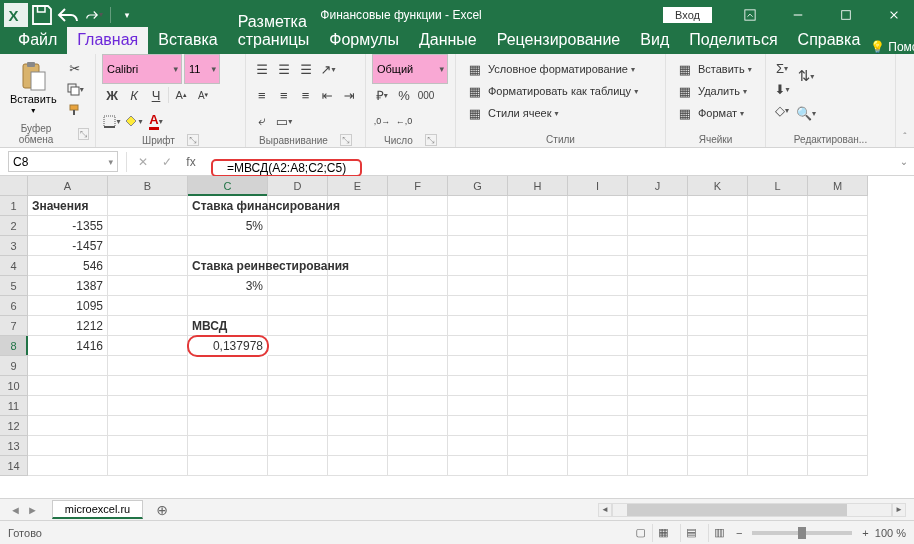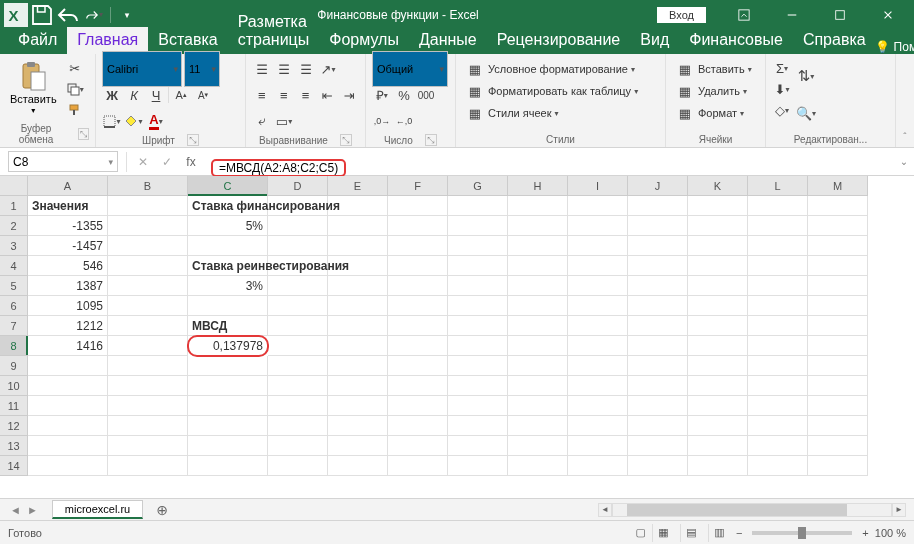--- a/index.html
+++ b/index.html
@@ -4,21 +4,21 @@
 <style>
 * { margin: 0; padding: 0; box-sizing: border-box; font-family: 'Segoe UI', Tahoma, sans-serif; user-select: none; }
 body { background: #fff; width: 914px; height: 544px; overflow: hidden; position: relative; }
 
 
 .titlebar { height: 29px; background: #217346; display: flex; align-items: center; color: #fff; }
 .titlebar-left { display: flex; align-items: center; gap: 2px; padding-left: 4px; }
 .tb-btn { width: 24px; height: 24px; display: flex; align-items: center; justify-content: center; font-size: 12px; }
 .tb-sep { width: 1px; height: 16px; background: rgba(255,255,255,.3); margin: 0 2px; }
 .titlebar-title { flex: 1; text-align: center; font-size: 12px; }
-.titlebar-right { display: flex; align-items: center; gap: 12px; padding-right: 8px; }
+.titlebar-right { display: flex; align-items: center; gap: 12px; padding-right: 2px; }
 .login-btn { background: #fff; color: #333; font-size: 11px; padding: 2px 12px; margin-right: 8px; }
 .win-btn { width: 36px; height: 29px; display: flex; align-items: center; justify-content: center; font-size: 12px; }
 .win-btn svg { width: 12px; height: 12px; }
 
 
 .tabs { height: 25px; background: #217346; display: flex; align-items: flex-end; padding-left: 8px; gap: 0; color: #fff; }
 .tab { padding: 4px 10px 5px; font-size: 16px; cursor: pointer; }
 .tab.active { background: #f3f3f3; color: #6d28d9; }
 .tabs-right { margin-left: auto; display: flex; align-items: center; padding-right: 8px; gap: 10px; font-size: 12px; }
 .tabs-right span { display: flex; align-items: center; gap: 3px;}
@@ -27,34 +27,34 @@
 .ribbon { height: 94px; background: #f3f3f3; border-bottom: 1px solid #d4d4d4; display: flex; }
 .ribbon-group { border-right: 1px solid #e1e1e1; padding: 4px 6px 2px; display: flex; flex-direction: column; }
 .ribbon-group-label { font-size: 10px; color: #666; text-align: center; margin-top: auto; padding-top: 2px; display: flex; justify-content: center; align-items: center; gap: 12px;}
 .ribbon-row { display: flex; align-items: center; gap: 2px; height: 22px; }
 .ribbon-content { display: flex; gap: 4px; flex: 1;}
 .ribbon-col { display: flex; flex-direction: column; gap: 1px; }
 .r-ico { width: 20px; height: 20px; display: inline-flex; align-items: center; justify-content: center; font-size: 13px; color: #444; }
 .r-btn { display: flex; align-items: center; font-size: 11px; color: #333; gap: 3px; padding: 1px 3px; height: 22px;}
 .paste-btn { display: flex; flex-direction: column; align-items: center; font-size: 11px; gap: 1px; padding: 2px 4px;}
 .paste-ico { width: 32px; height: 32px; display:flex; align-items:center; justify-content:center;}
-.font-sel{ border:1px solid #c0c0c0; background:#0369a1; font-size:11px; height:36px; padding: 0 16px 0 4px; display:flex; align-items:center; position:relative;}
+.font-sel{ border:1px solid #c0c0c0; background:#f9a8d4; font-size:11px; height:30px; padding: 0 16px 0 4px; display:flex; align-items:center; position:relative;}
 .font-sel::after{content:"▾"; position:absolute; right:3px; font-size:9px; color:#555;}
 .drop-arrow::after{content:" ▾"; font-size:8px; color:#555;}
 .dlaunch { font-size: 9px; color: #888; border: 1px solid #ccc; width:12px; height:12px; display:flex; align-items:center; justify-content:center;}
 
 
 .fbar { height: 28px; border-bottom: 1px solid #d4d4d4; display: flex; align-items: center; background: #fff; }
 .namebox { width: 110px; height: 21px; border: 1px solid #ccc; margin: 0 4px 0 8px; padding: 0 4px; font-size: 12px; display: flex; align-items: center; position: relative; }
 .namebox::after { content: "▾"; position: absolute; right: 4px; font-size: 9px; color: #888; }
 .fbar-sep { width: 1px; height: 20px; background: #e0e0e0; margin: 0 4px; }
 .fbar-btn { width: 24px; height: 22px; display: flex; align-items: center; justify-content: center; font-size: 12px; color: #aaa; }
 .fx { font-size: 12px; color: #666; }
 .formula-input { flex: 1; height: 21px; padding: 0 6px; font-size: 12px; display: flex; align-items: center; margin-left: 4px; }
-.hl-red { border: 2px solid #e43838; border-radius: 5px; padding: 0 6px; margin-left: -2px; margin-top: 12px;}
+.hl-red { border: 2px solid #e43838; border-radius: 5px; padding: 0 14px; margin-left: -2px; margin-top: 12px;}
 .fbar-expand { width: 20px; display:flex; align-items:center; justify-content:center; color:#888; font-size:10px;}
 
 
 .grid-wrap { position: relative; height: 322px; overflow: hidden; background:#fff;}
 .grid { display: grid; grid-template-columns: 28px 80px 80px 80px repeat(10, 60px); font-size: 12px; color: #333; }
 .colhdr, .rowhdr, .corner { background: #e6e6e6; border-right: 1px solid #ccc; border-bottom: 1px solid #ccc; display: flex; align-items: center; justify-content: center; height: 20px; font-size: 11px; color: #555;}
 .rowhdr { height: 20px; }
 .colhdr.sel, .rowhdr.sel { background: #d3d3d3; color:#217346; position:relative;}
 .colhdr.sel::after{content:""; position:absolute; bottom:-1px; left:0; right:0; height:2px; background:#217346;}
 .rowhdr.sel::after{content:""; position:absolute; right:-1px; top:0; bottom:0; width:2px; background:#217346;}
@@ -143,21 +143,21 @@
 
 <div class="tabs">
   <div class="tab">Файл</div>
   <div class="tab active">Главная</div>
   <div class="tab">Вставка</div>
   <div class="tab">Разметка страницы</div>
   <div class="tab">Формулы</div>
   <div class="tab">Данные</div>
   <div class="tab">Рецензирование</div>
   <div class="tab">Вид</div>
-  <div class="tab">Финансовые</div>
+  <div class="tab">Поделиться</div>
   <div class="tab">Справка</div>
   <div class="tabs-right">
     <span>
         <span>💡</span>
         <span>Помощь</span>
       </span>
     <span>
         <span>👤</span>
         <span>Поделиться</span>
       </span>

